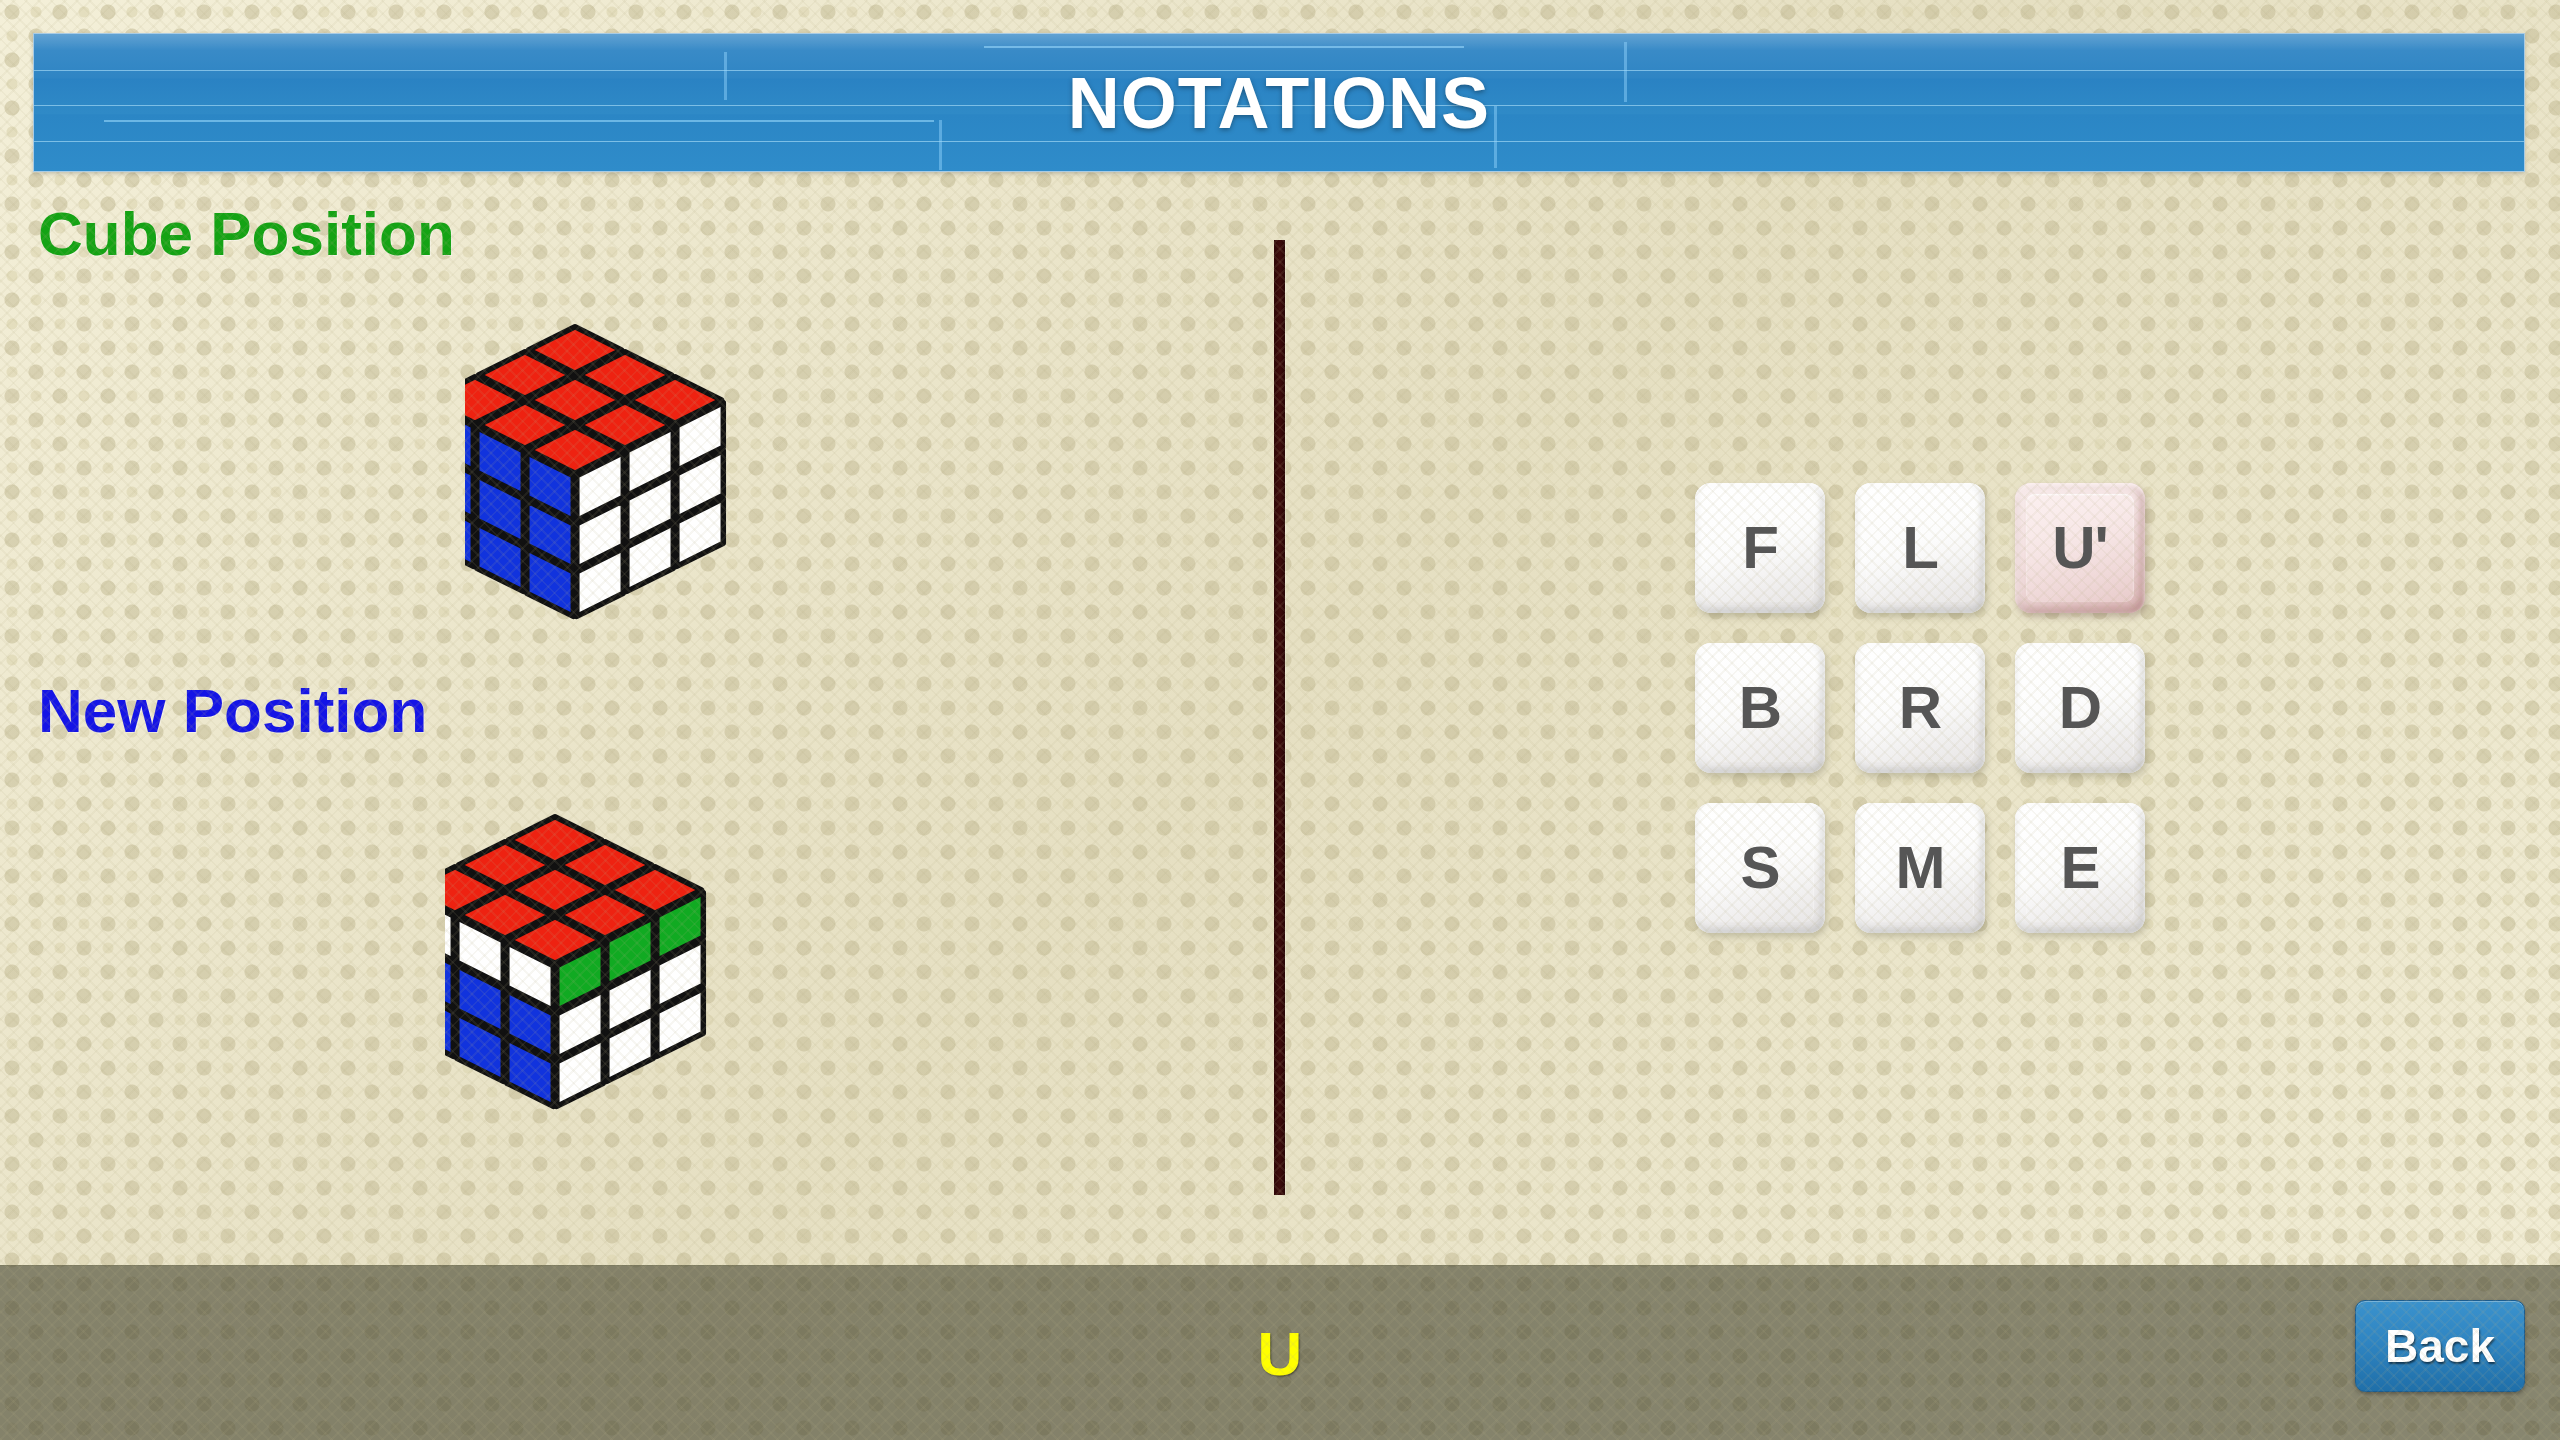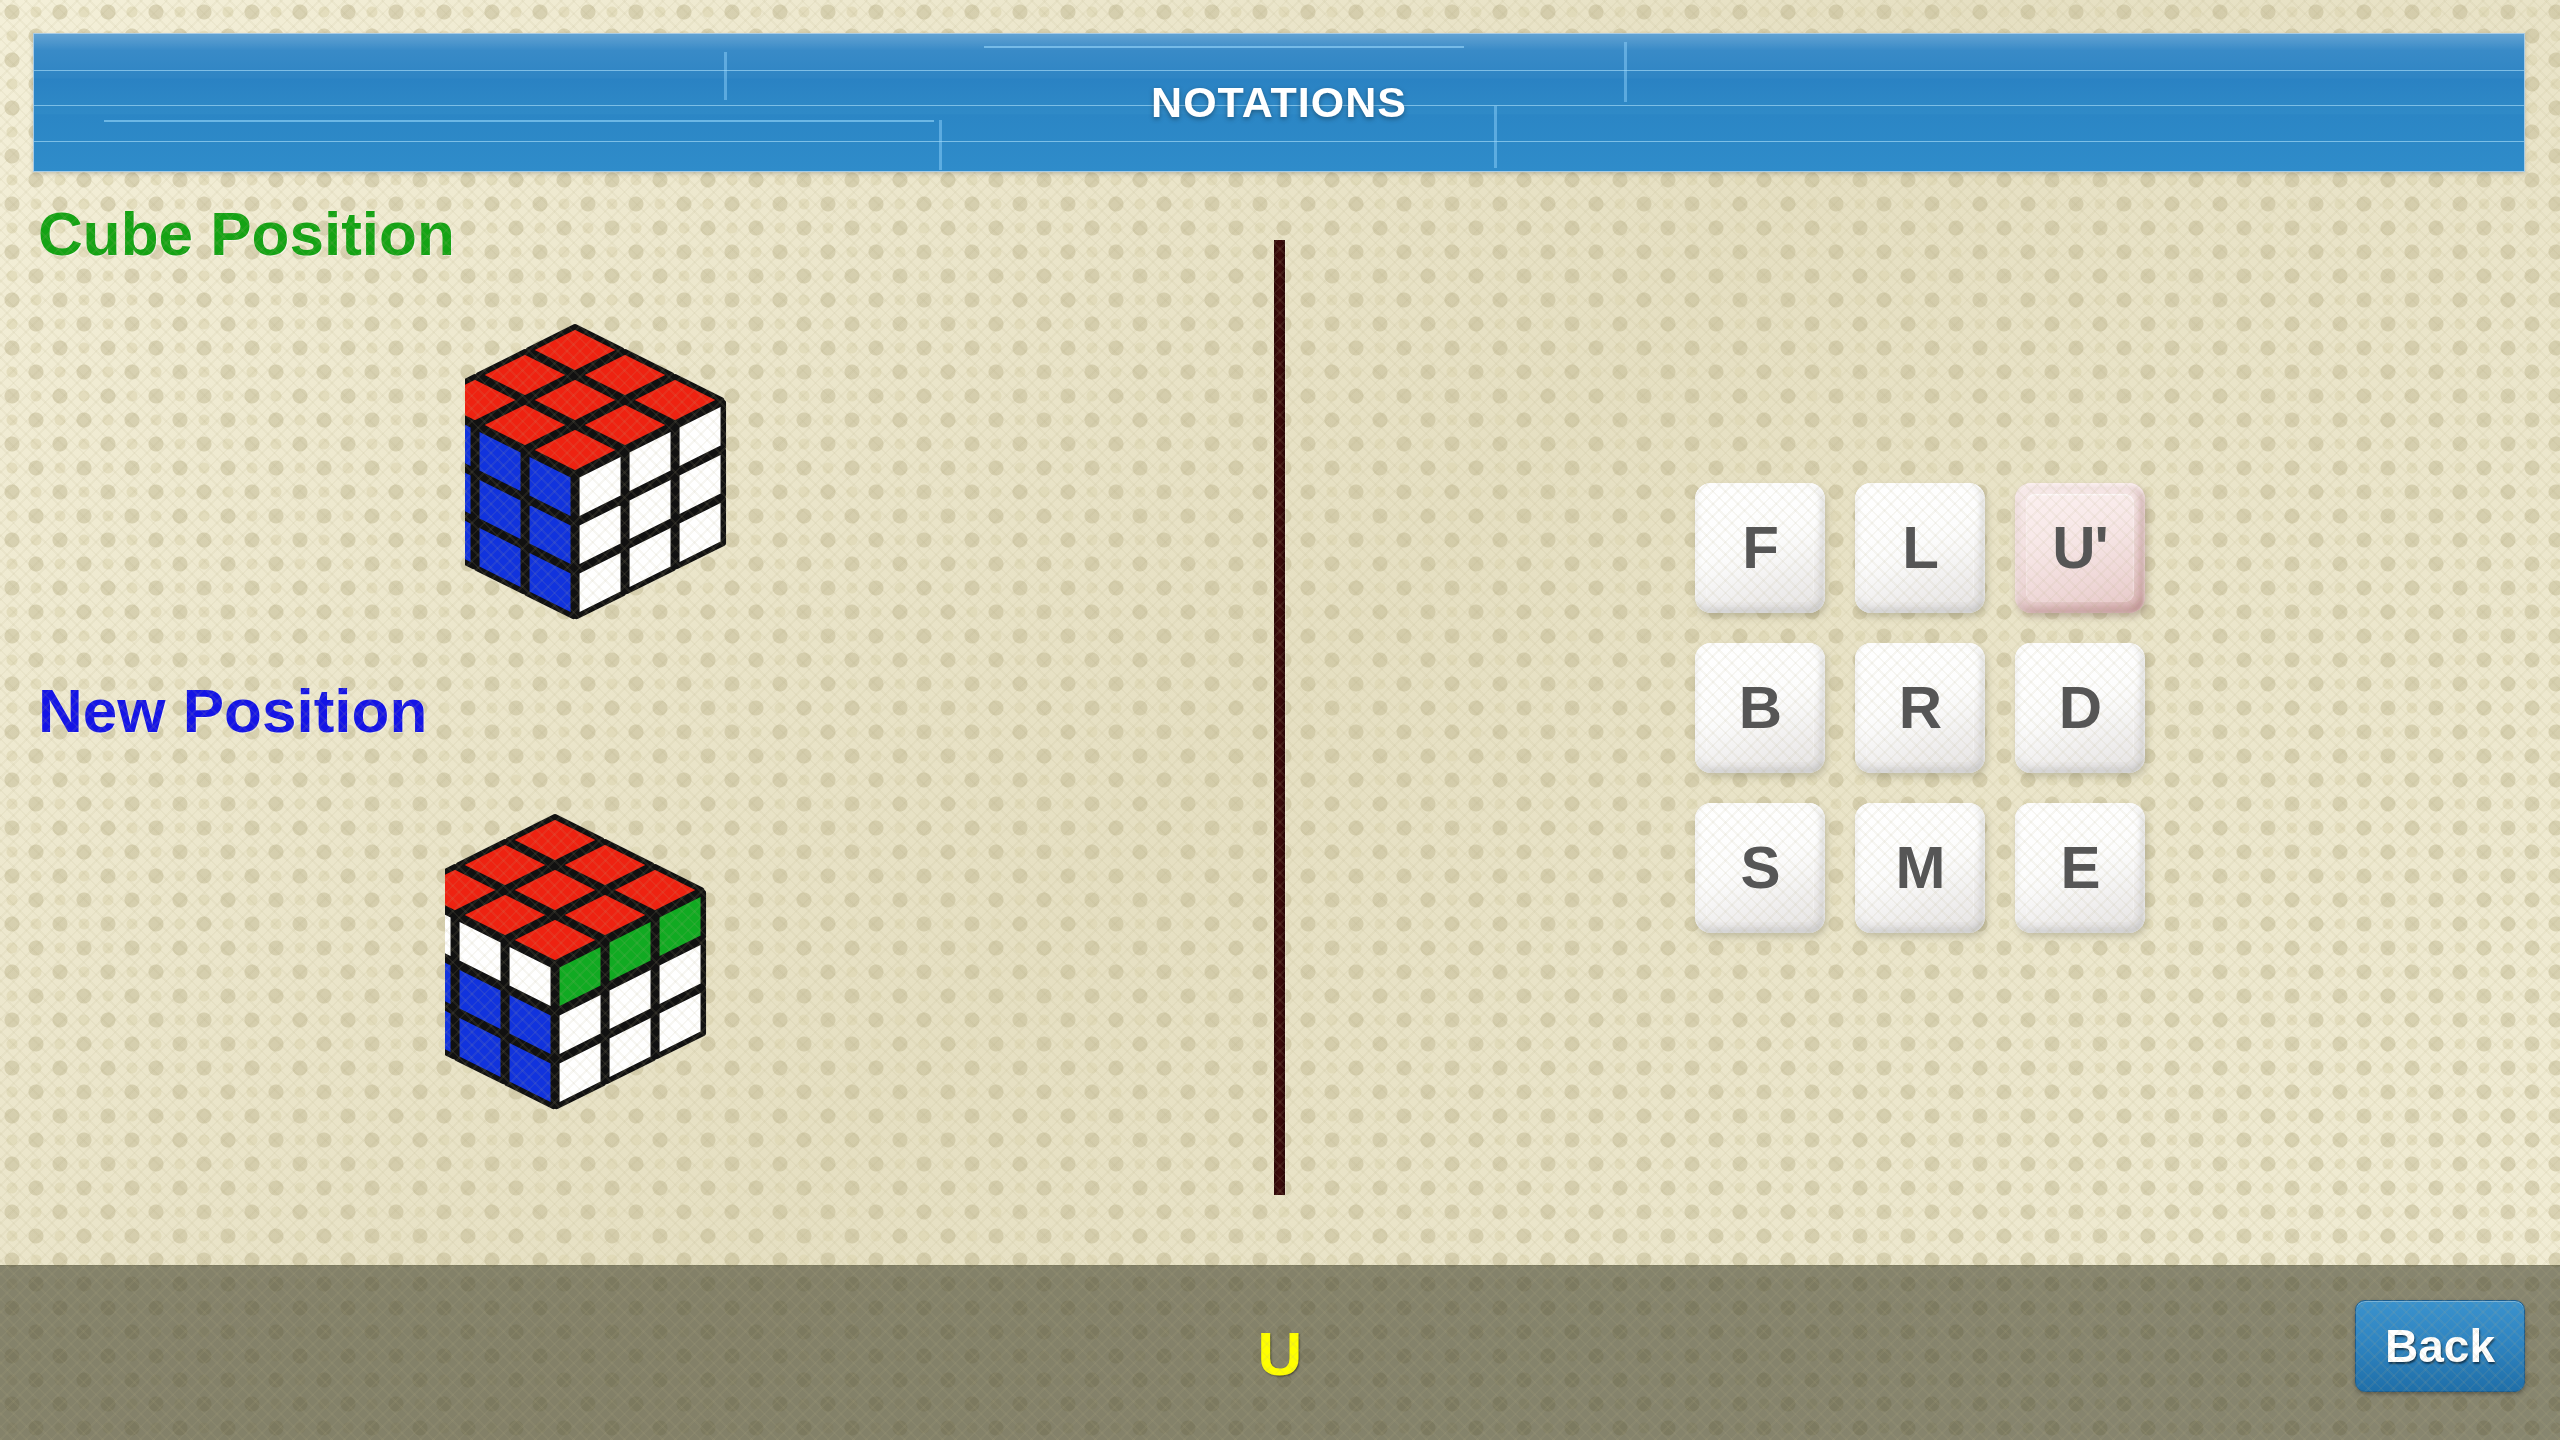--- a/index.html
+++ b/index.html
@@ -55,21 +55,21 @@
   .header-bar .streak.v { width: 3px; height: auto; background: rgba(150,215,255,0.45); }
   .header-bar .glowline {
     position:absolute; left:0; width:100%; height:1px;
     background: rgba(190,235,255,0.55);
   }
   .header-title {
     position: absolute;
     left: 0; top: 0; width: 100%; height: 100%;
     display: flex; align-items: center; justify-content: center;
     color: #ffffff;
-    font-size: 43px;
+    font-size: 72px;
     font-weight: bold;
     letter-spacing: 1px;
     text-shadow: 0 2px 5px rgba(0,0,0,0.35);
     z-index: 3;
   }
 
   
   .section-label {
     position: absolute;
     font-size: 62px;

